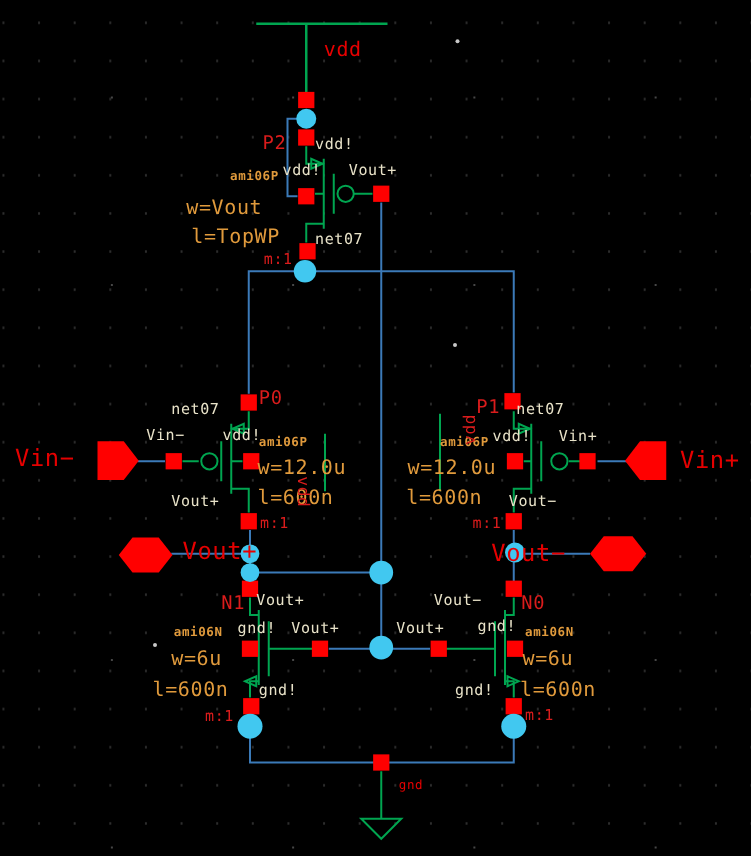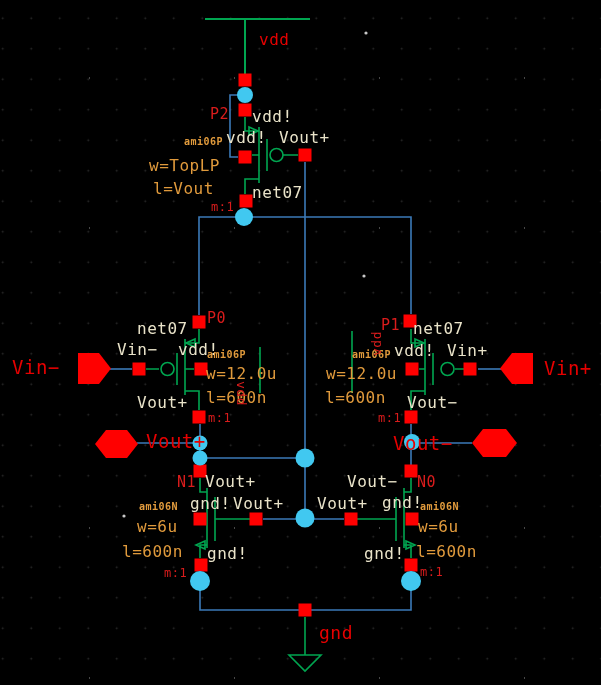--- a/index.html
+++ b/index.html
@@ -7,27 +7,27 @@
     position:relative;width:601px;height:685px;overflow:hidden;background:#000;
     background-image:
       radial-gradient(circle,#474747 0.8px,transparent 1.1px),
       radial-gradient(circle,#2e2e2e 0.8px,transparent 1.1px);
     background-size:145px 150px,28.5px 30.5px;
     background-position:17px 3px,17px 3px;
     font-family:"DejaVu Sans Mono",monospace;
   }
   svg{position:absolute;left:0;top:0;}
   .lbl{position:absolute;line-height:1;white-space:nowrap;font-family:"DejaVu Sans Mono",monospace;letter-spacing:0.5px;}
-  .net   {color:#e9e3c9;font-size:16px;}
+  .net   {color:#e9e3c9;font-size:12px;}
   .param {color:#e09a3c;font-size:16px;}
   .model {color:#e09a3c;font-size:10px;font-weight:bold;}
   .inst  {color:#da1c1c;font-size:15px;}
   .mult  {color:#da1c1c;font-size:12px;}
   .pinlbl{color:#e60000;font-size:19px;}
-  .pwrlbl{color:#e60000;font-size:18px;text-align:right;}
+  .pwrlbl{color:#e60000;font-size:10px;text-align:right;}
   .rotcw {transform:rotate(90deg);transform-origin:left top;color:#da1c1c;font-size:13px;}
   .rotccw{transform:rotate(-90deg);transform-origin:left top;color:#da1c1c;font-size:13px;}
 </style>
 </head>
 <body>
 
 <div id="stage">
 
   <svg width="601" height="685" viewBox="0 0 601 685">
 
@@ -132,22 +132,22 @@
   </svg>
 
   <span class="lbl pinlbl" style="left:259px;top:32px;font-size:16px">vdd</span>
   <span class="lbl pwrlbl" style="left:319px;top:624px">gnd</span>
 
   <span class="lbl inst" style="left:210px;top:107px">P2</span>
   <span class="lbl net" style="left:252px;top:109px">vdd!</span>
   <span class="lbl model" style="left:184px;top:137px">ami06P</span>
   <span class="lbl net" style="left:226px;top:130px">vdd!</span>
   <span class="lbl net" style="left:279px;top:130px">Vout+</span>
-  <span class="lbl param" style="left:149px;top:158px">w=TopLP</span>
-  <span class="lbl param" style="left:153px;top:181px">l=Vout</span>
+  <span class="lbl param" style="left:149px;top:158px">w=Vout</span>
+  <span class="lbl param" style="left:153px;top:181px">l=TopWP</span>
   <span class="lbl mult" style="left:211px;top:201px">m:1</span>
   <span class="lbl net" style="left:252px;top:185px">net07</span>
 
   <span class="lbl net" style="left:137px;top:321px">net07</span>
   <span class="lbl inst" style="left:207px;top:311px">P0</span>
   <span class="lbl net" style="left:117px;top:342px">Vin−</span>
   <span class="lbl net" style="left:178px;top:342px">vdd!</span>
   <span class="lbl model" style="left:207px;top:350px">ami06P</span>
   <span class="lbl param" style="left:206px;top:366px">w=12.0u</span>
   <span class="lbl param" style="left:206px;top:390px">l=600n</span>

